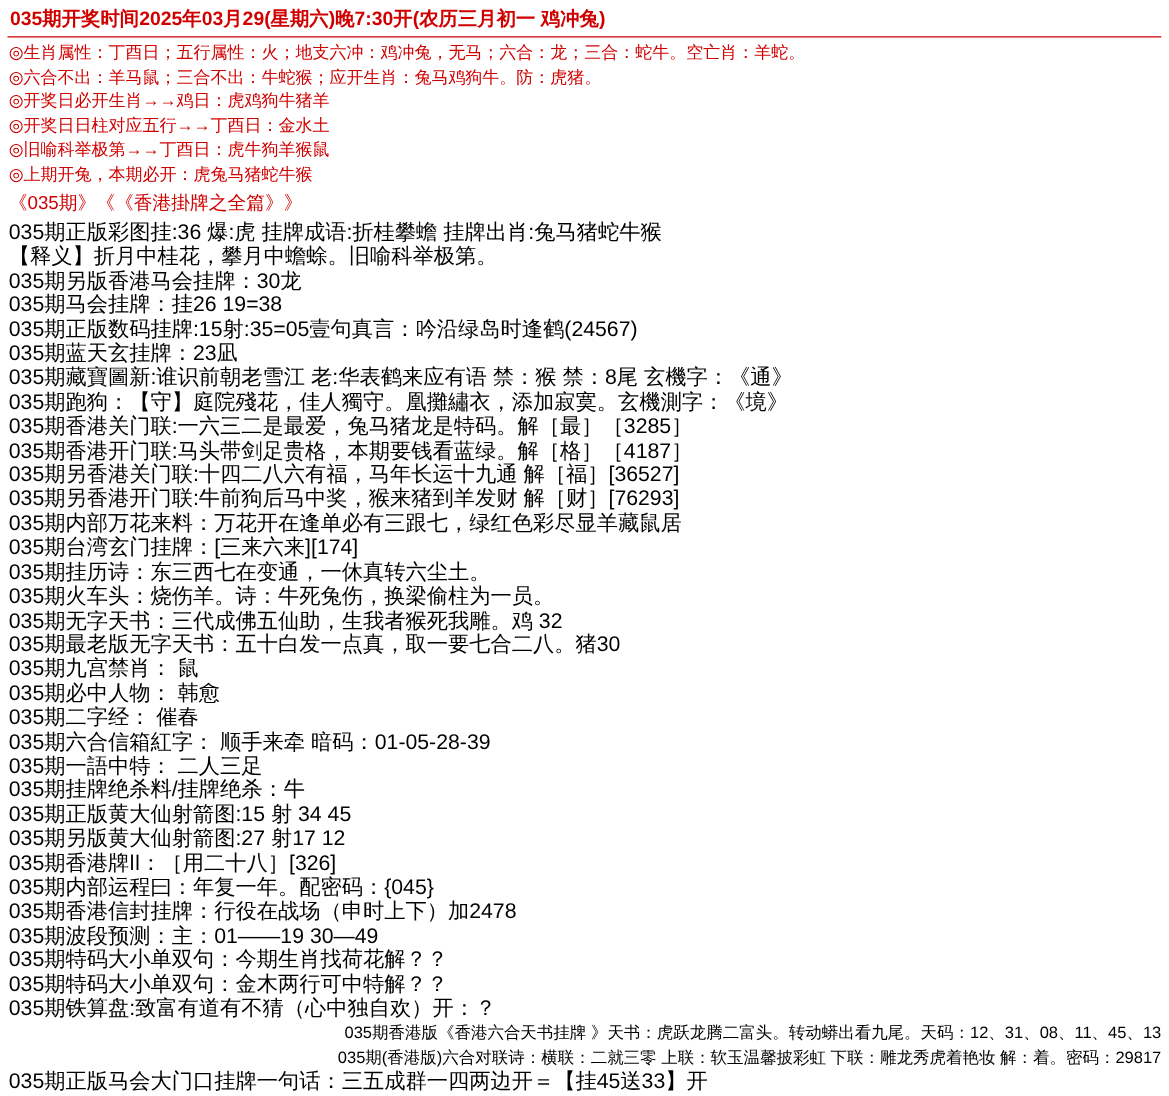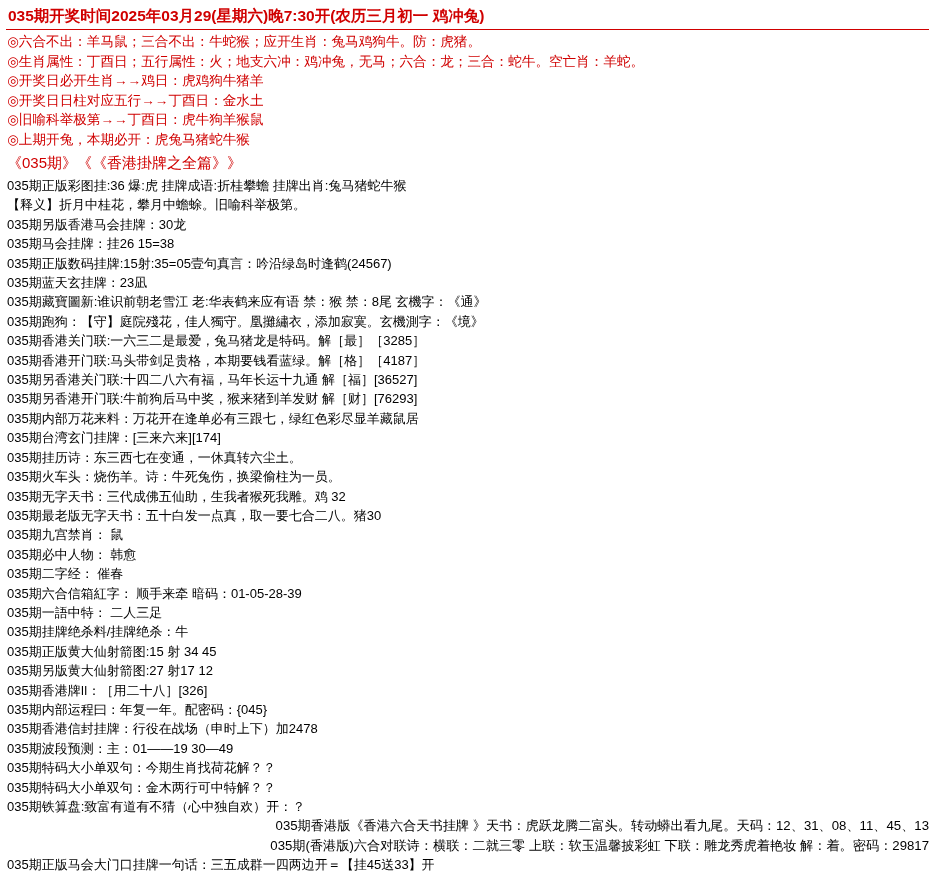--- a/index.html
+++ b/index.html
@@ -44,54 +44,54 @@
   .section-title {
     color: #d00000;
     font-weight: normal;
     font-size: 15px;
     line-height: 22px;
     padding: 3px 0 2px 1px;
     white-space: nowrap;
   }
   .bline {
     color: #000000;
-    font-size: 13px;
+    font-size: 17px;
     line-height: 19.4px;
     white-space: nowrap;
     padding-left: 1px;
   }
   .small {
     font-size: 13.2px;
     text-align: right;
   }
 </style>
 </head>
 <body>
 
 <div class="page">
 
   <div class="hdr">035期开奖时间2025年03月29(星期六)晚7:30开(农历三月初一  鸡冲兔)</div>
   <div class="rule"></div>
 
   <div>
+    <div class="zline">◎生肖属性：丁酉日；五行属性：火；地支六冲：鸡冲兔，无马；六合：龙；三合：蛇牛。空亡肖：羊蛇。</div>
     <div class="zline">◎六合不出：羊马鼠；三合不出：牛蛇猴；应开生肖：兔马鸡狗牛。防：虎猪。</div>
-    <div class="zline">◎生肖属性：丁酉日；五行属性：火；地支六冲：鸡冲兔，无马；六合：龙；三合：蛇牛。空亡肖：羊蛇。</div>
     <div class="zline">◎开奖日必开生肖→→鸡日：虎鸡狗牛猪羊</div>
     <div class="zline">◎开奖日日柱对应五行→→丁酉日：金水土</div>
     <div class="zline">◎旧喻科举极第→→丁酉日：虎牛狗羊猴鼠</div>
     <div class="zline">◎上期开兔，本期必开：虎兔马猪蛇牛猴</div>
   </div>
 
   <div class="section-title">《035期》《《香港掛牌之全篇》》</div>
 
   <div>
     <div class="bline">035期正版彩图挂:36  爆:虎  挂牌成语:折桂攀蟾  挂牌出肖:兔马猪蛇牛猴</div>
     <div class="bline">【释义】折月中桂花，攀月中蟾蜍。旧喻科举极第。</div>
     <div class="bline">035期另版香港马会挂牌：30龙</div>
-    <div class="bline">035期马会挂牌：挂26  15=38</div>
+    <div class="bline">035期马会挂牌：挂26  19=38</div>
     <div class="bline">035期正版数码挂牌:15射:35=05壹句真言：吟沿绿岛时逢鹤(24567)</div>
     <div class="bline">035期蓝天玄挂牌：23凪</div>
     <div class="bline">035期藏寶圖新:谁识前朝老雪江  老:华表鹤来应有语  禁：猴  禁：8尾  玄機字：《通》</div>
     <div class="bline">035期跑狗：【守】庭院殘花，佳人獨守。凰攤繡衣，添加寂寞。玄機測字：《境》</div>
     <div class="bline">035期香港关门联:一六三二是最爱，兔马猪龙是特码。解［最］［3285］</div>
     <div class="bline">035期香港开门联:马头带剑足贵格，本期要钱看蓝绿。解［格］［4187］</div>
     <div class="bline">035期另香港关门联:十四二八六有福，马年长运十九通  解［福］[36527]</div>
     <div class="bline">035期另香港开门联:牛前狗后马中奖，猴来猪到羊发财  解［财］[76293]</div>
     <div class="bline">035期内部万花来料：万花开在逢单必有三跟七，绿红色彩尽显羊藏鼠居</div>
     <div class="bline">035期台湾玄门挂牌：[三来六来][174]</div>

